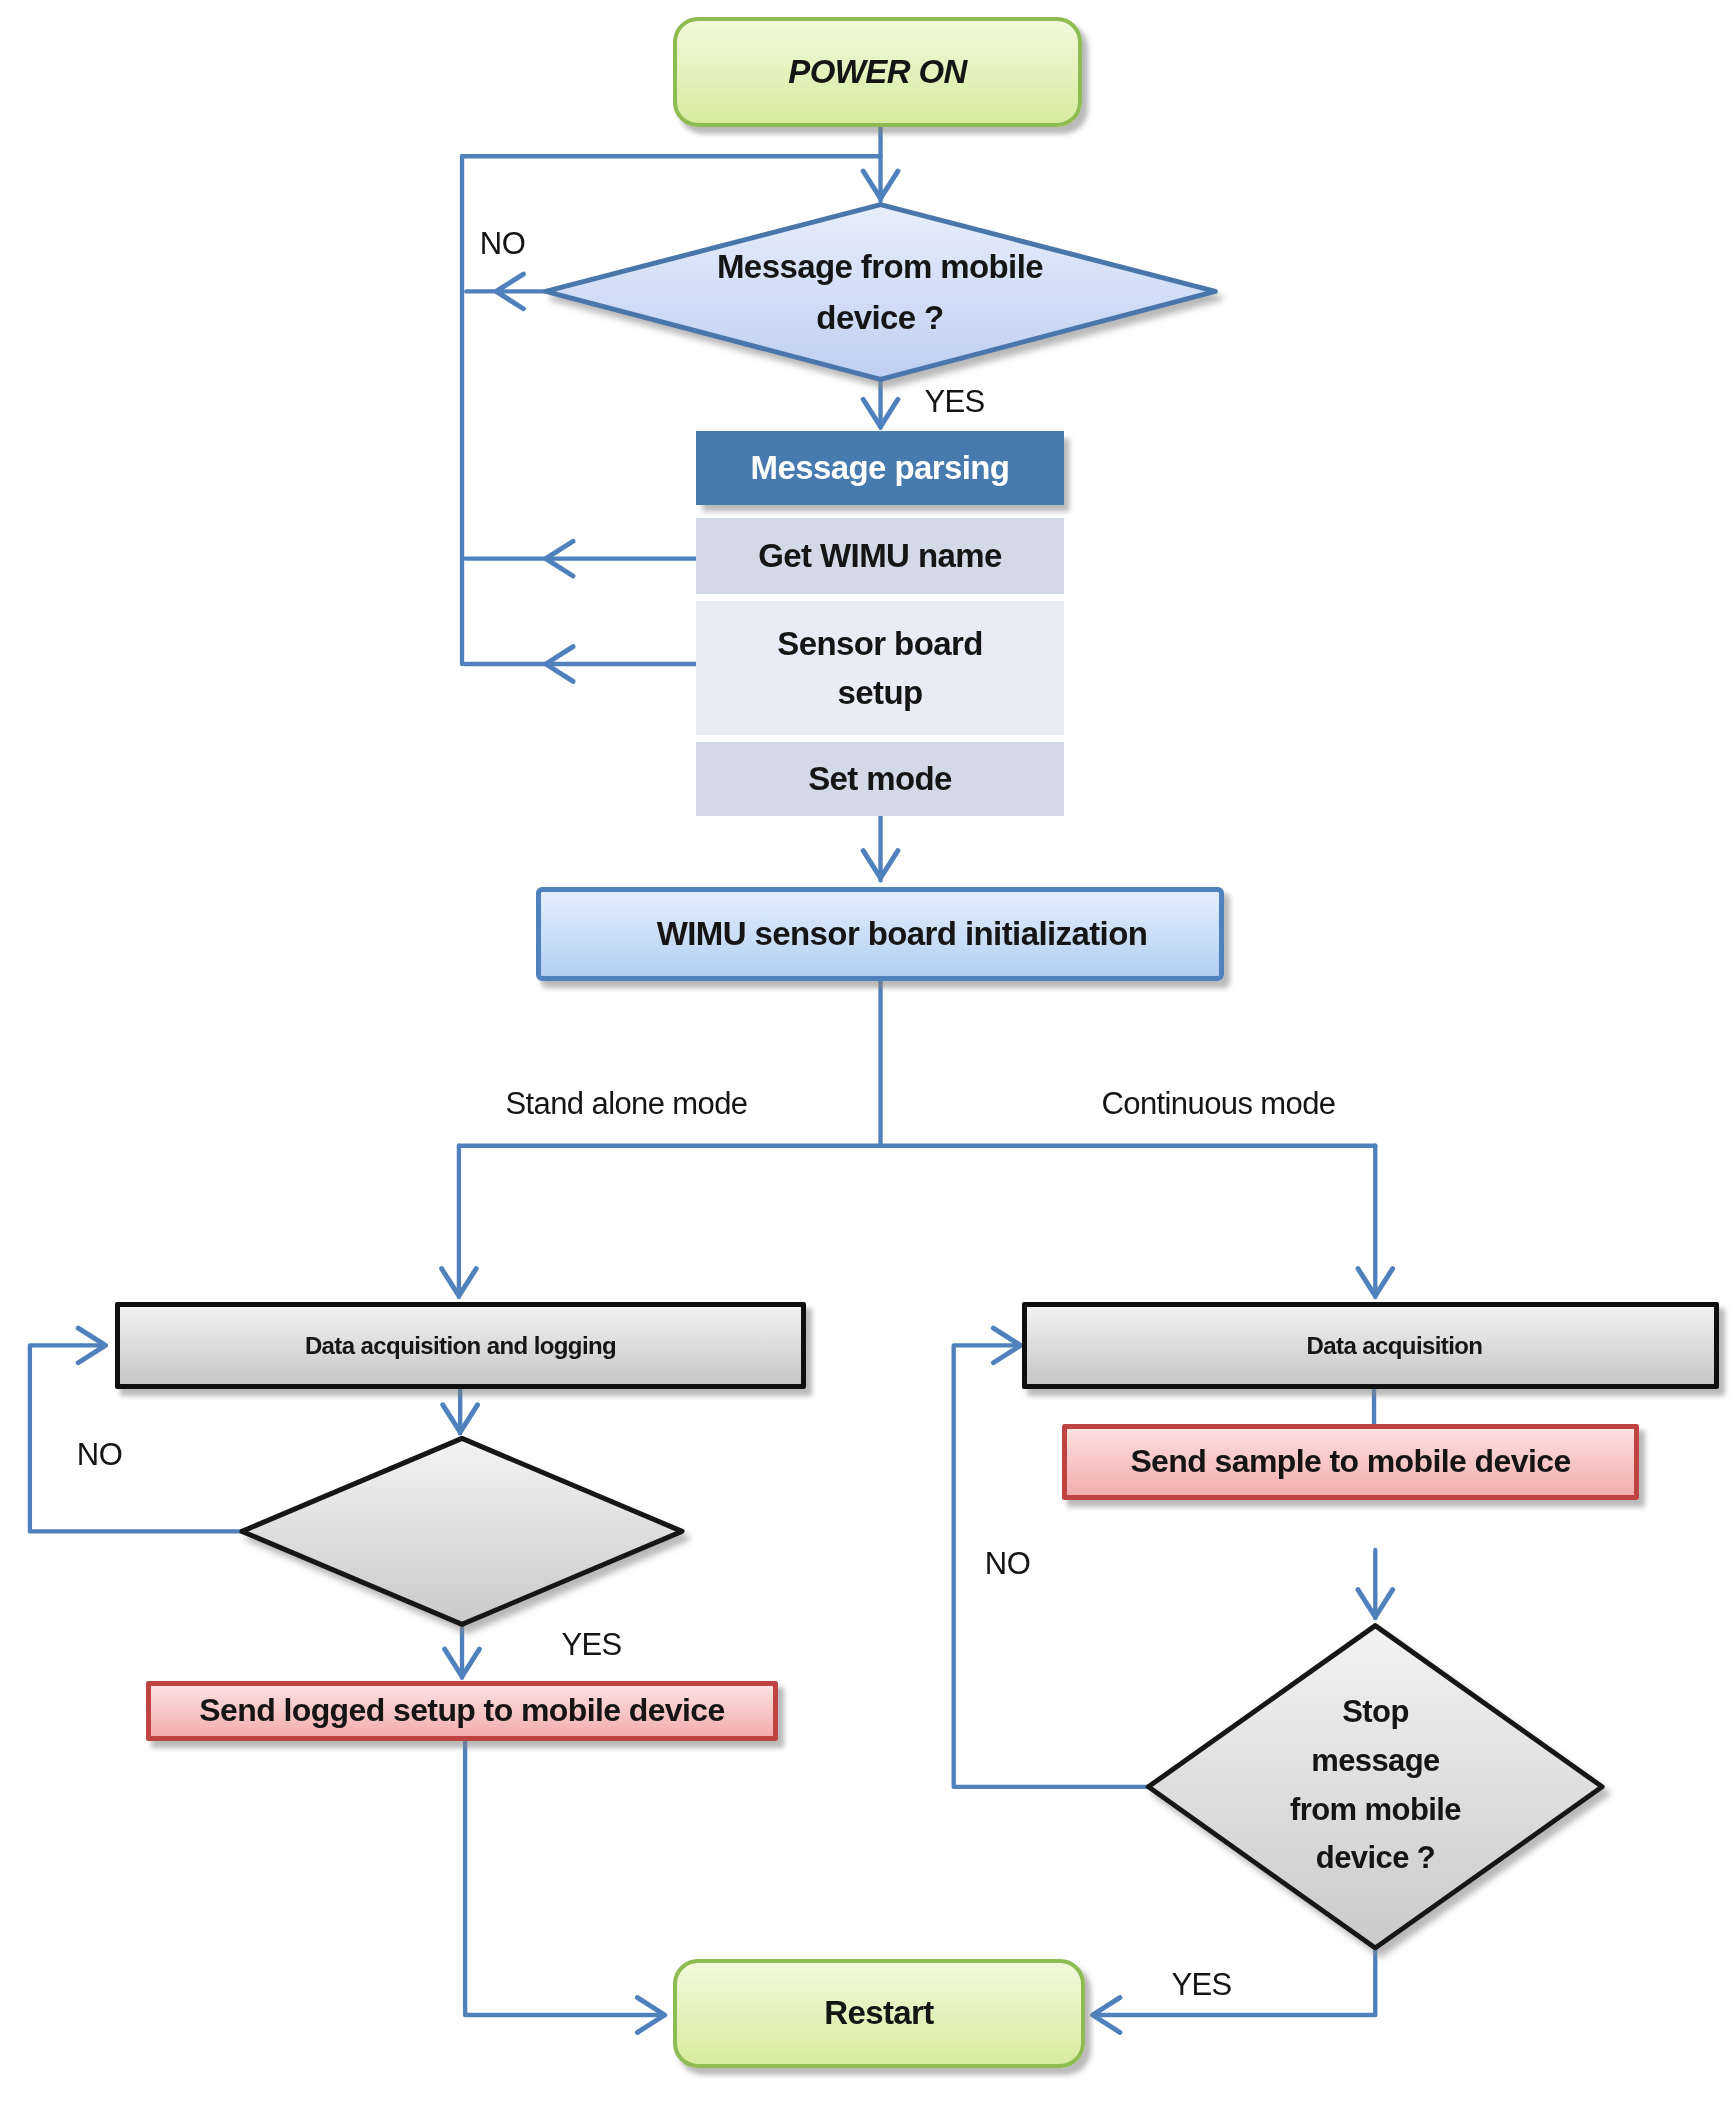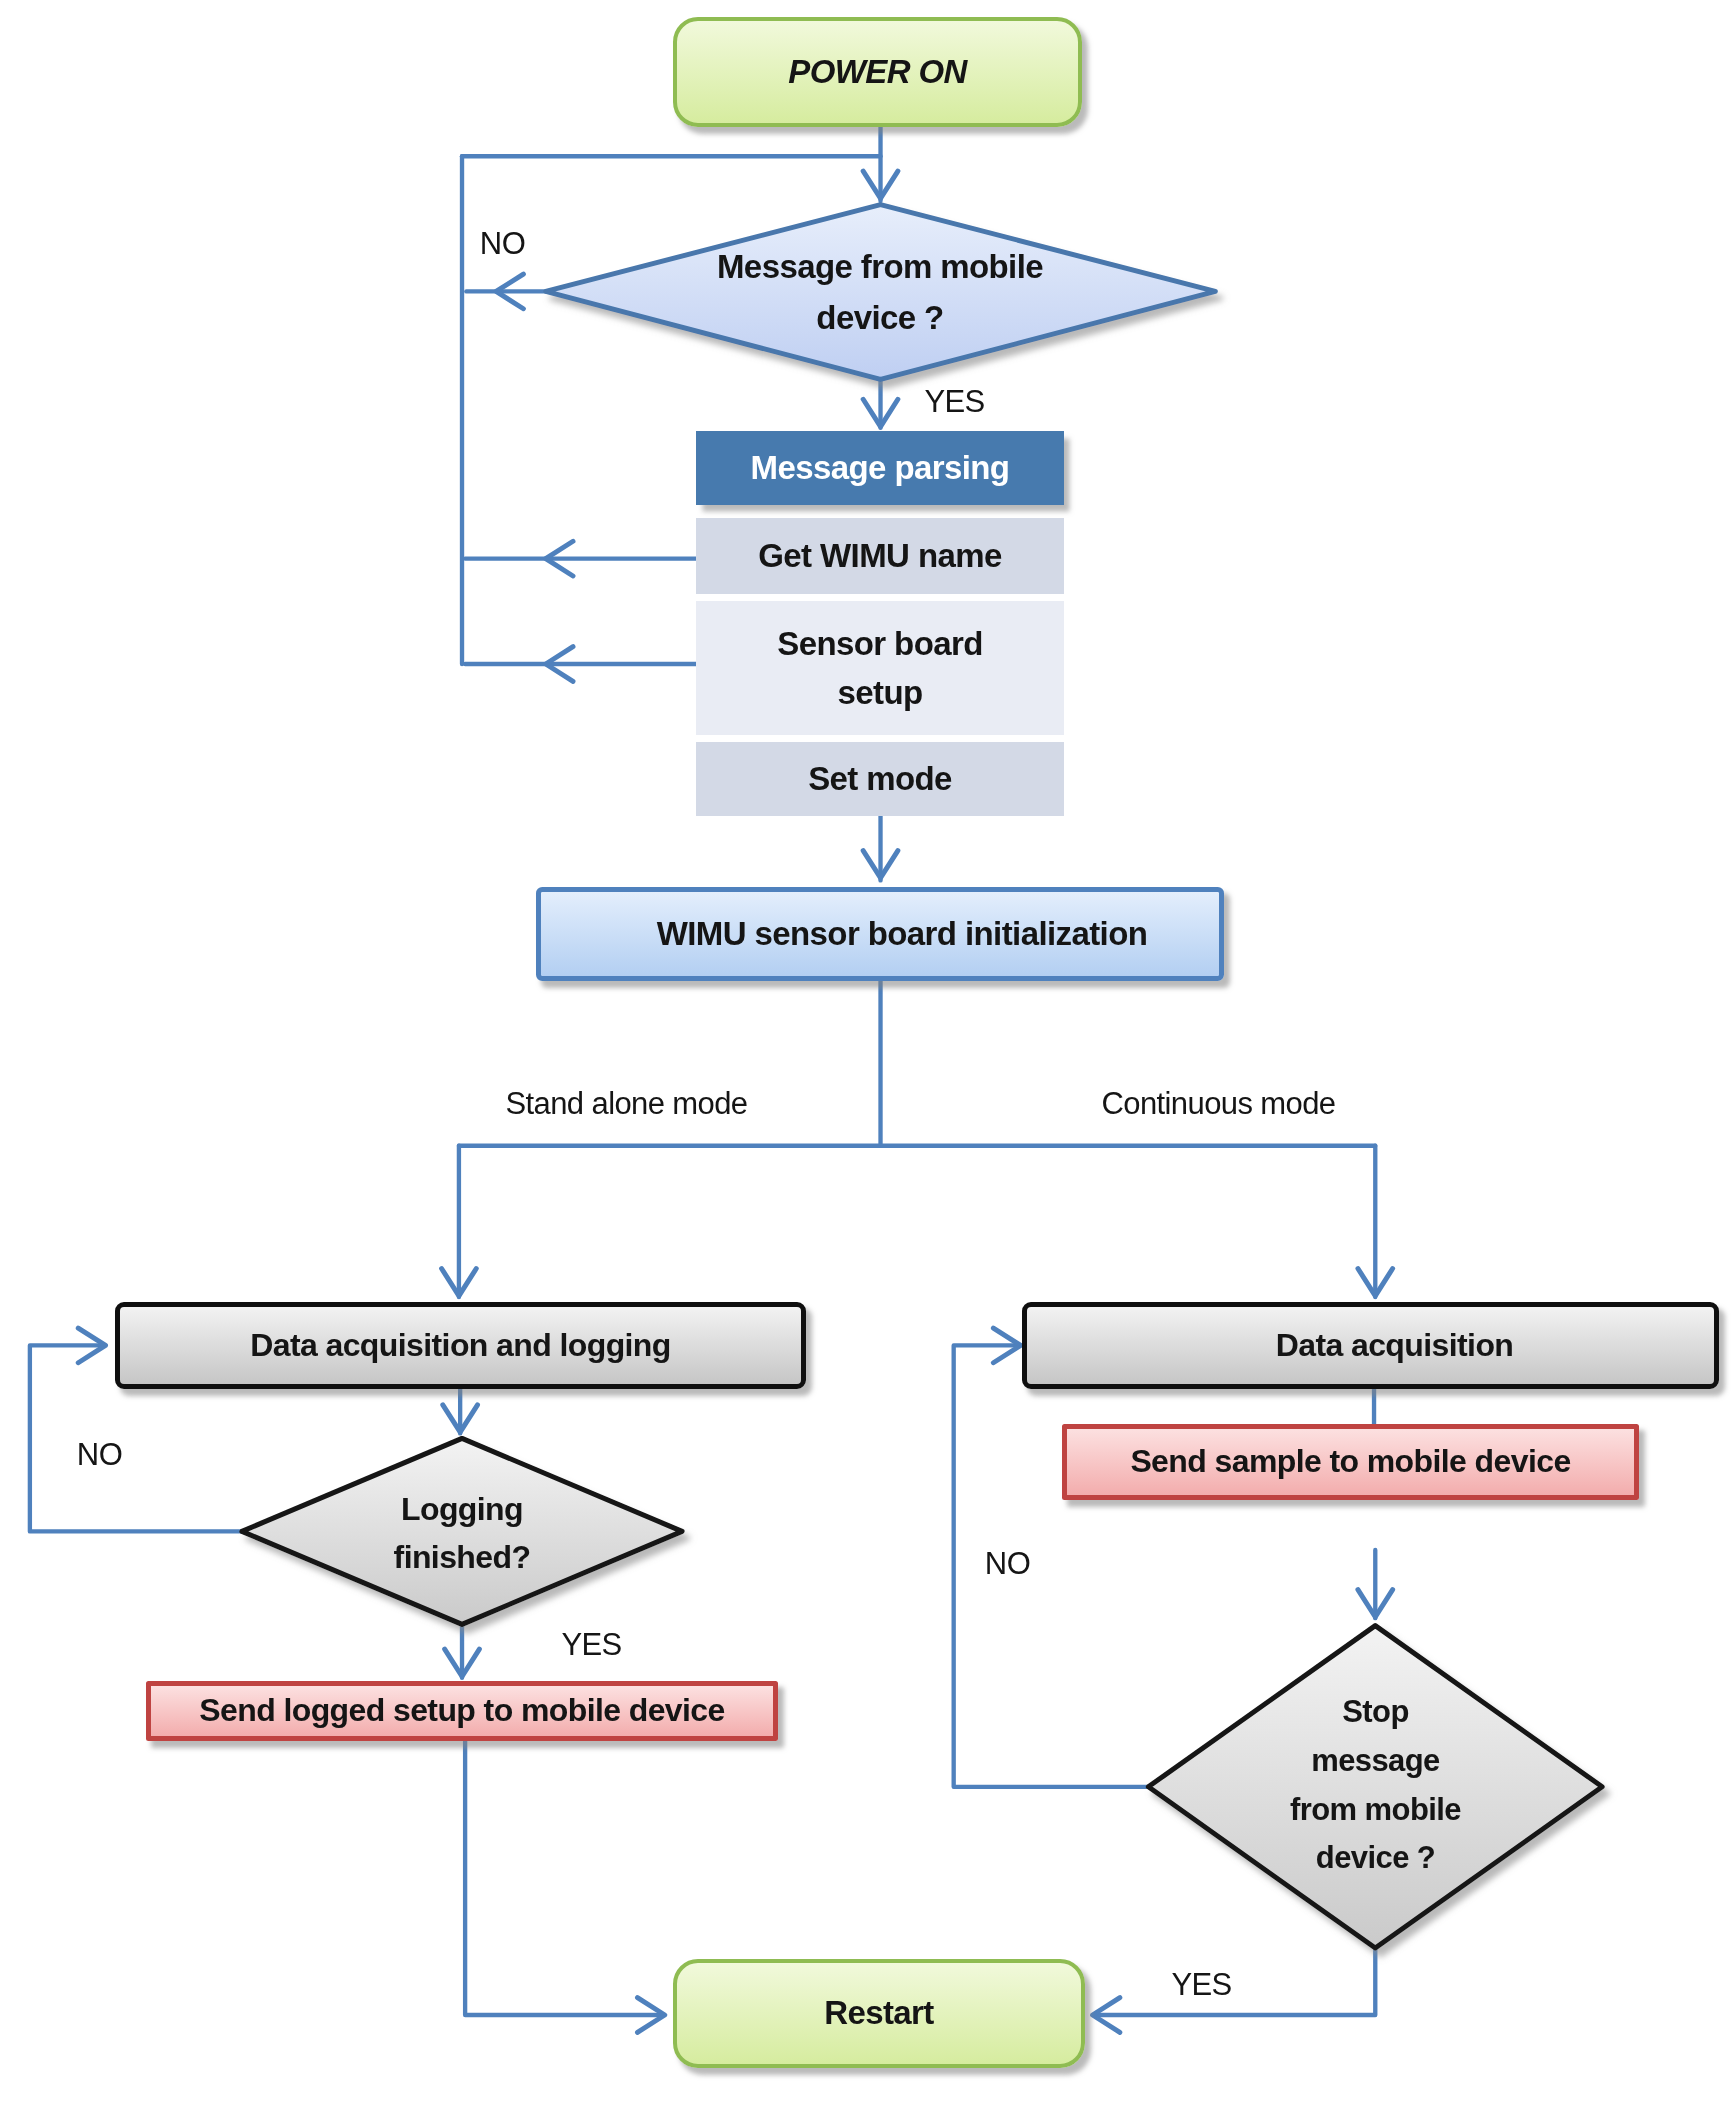--- a/index.html
+++ b/index.html
@@ -17,21 +17,21 @@
   .shadow{box-shadow:5.6px 6.8px 5px rgba(130,130,130,.55);}
 
   .terminator{background:linear-gradient(to bottom,var(--c-green-top,#f1f9db),var(--c-green-bottom,#d6ec9f));
         border:4.3px solid var(--c-green-border,#8fbc52);border-radius:25px;font-size:33px;}
   .hdr{background:var(--c-parsing-header,#477aae);color:var(--c-parsing-header_text,#ffffff);font-size:33px;}
   .step-a{background:var(--c-parsing-step_dark,#d3d9e6);font-size:33px;}
   .step-b{background:var(--c-parsing-step_light,#e9ecf4);font-size:33px;line-height:1.5;}
   .wimu{background:linear-gradient(to bottom,var(--c-wimu-top,#e3eefc),var(--c-wimu-bottom,#b3cff2));
         border:5px solid var(--c-wimu-border,#4f81bd);border-radius:6.2px;font-size:33px;padding-left:44px;}
   .proc{background:linear-gradient(to bottom,var(--c-process_gray-top,#f2f2f2),var(--c-process_gray-bottom,#c6c6c6));
-        border:5.6px solid var(--c-process_gray-border,#0f0f0f);border-radius:9px;font-size:32px;}
+        border:5.6px solid var(--c-process_gray-border,#0f0f0f);border-radius:2px;font-size:24px;}
   .alert{background:linear-gradient(to bottom,var(--c-alert_red-top,#fce0e0),var(--c-alert_red-bottom,#f3adad));
         border:5.6px solid var(--c-alert_red-border,#bf4341);border-radius:2.5px;font-size:32px;}
   .dtext{position:absolute;display:flex;align-items:center;justify-content:center;text-align:center;
         font-weight:bold;color:var(--c-text,#151515);white-space:pre-line;letter-spacing:-0.6px;}
   .lbl{position:absolute;display:flex;align-items:center;justify-content:center;text-align:left;
         font-weight:normal;color:var(--c-text,#151515);font-size:31px;letter-spacing:-0.6px;}
 </style>
 </head>
 <body>
 
@@ -125,22 +125,20 @@
   <div class="node wimu shadow" style="left:536px;top:887px;width:688px;height:94px;">WIMU sensor board initialization</div>
 
   <div class="lbl" style="left:453px;top:1085px;width:347px;height:38px;">Stand alone mode</div>
 
   <div class="lbl" style="left:1045px;top:1085px;width:347px;height:38px;">Continuous mode</div>
 
   <div class="node proc shadow" style="left:115px;top:1302px;width:691px;height:87px;">Data acquisition and logging</div>
 
   <div class="node proc shadow" style="left:1022px;top:1302px;width:697px;height:87px;padding-left:48px;">Data acquisition</div>
 
-  <div class="dtext" style="left:338px;top:1482px;width:248px;height:102px;font-size:32px;line-height:1.5;">Logging
-finished?</div>
 
   <div class="node alert shadow" style="left:146px;top:1681px;width:632px;height:60px;">Send logged setup to mobile device</div>
 
   <div class="node alert shadow" style="left:1062px;top:1424px;width:577px;height:76px;">Send sample to mobile device</div>
 
   <div class="dtext" style="left:1236px;top:1674px;width:279px;height:223px;font-size:31px;line-height:1.58;">Stop
 message
 from mobile
 device ?</div>
 

